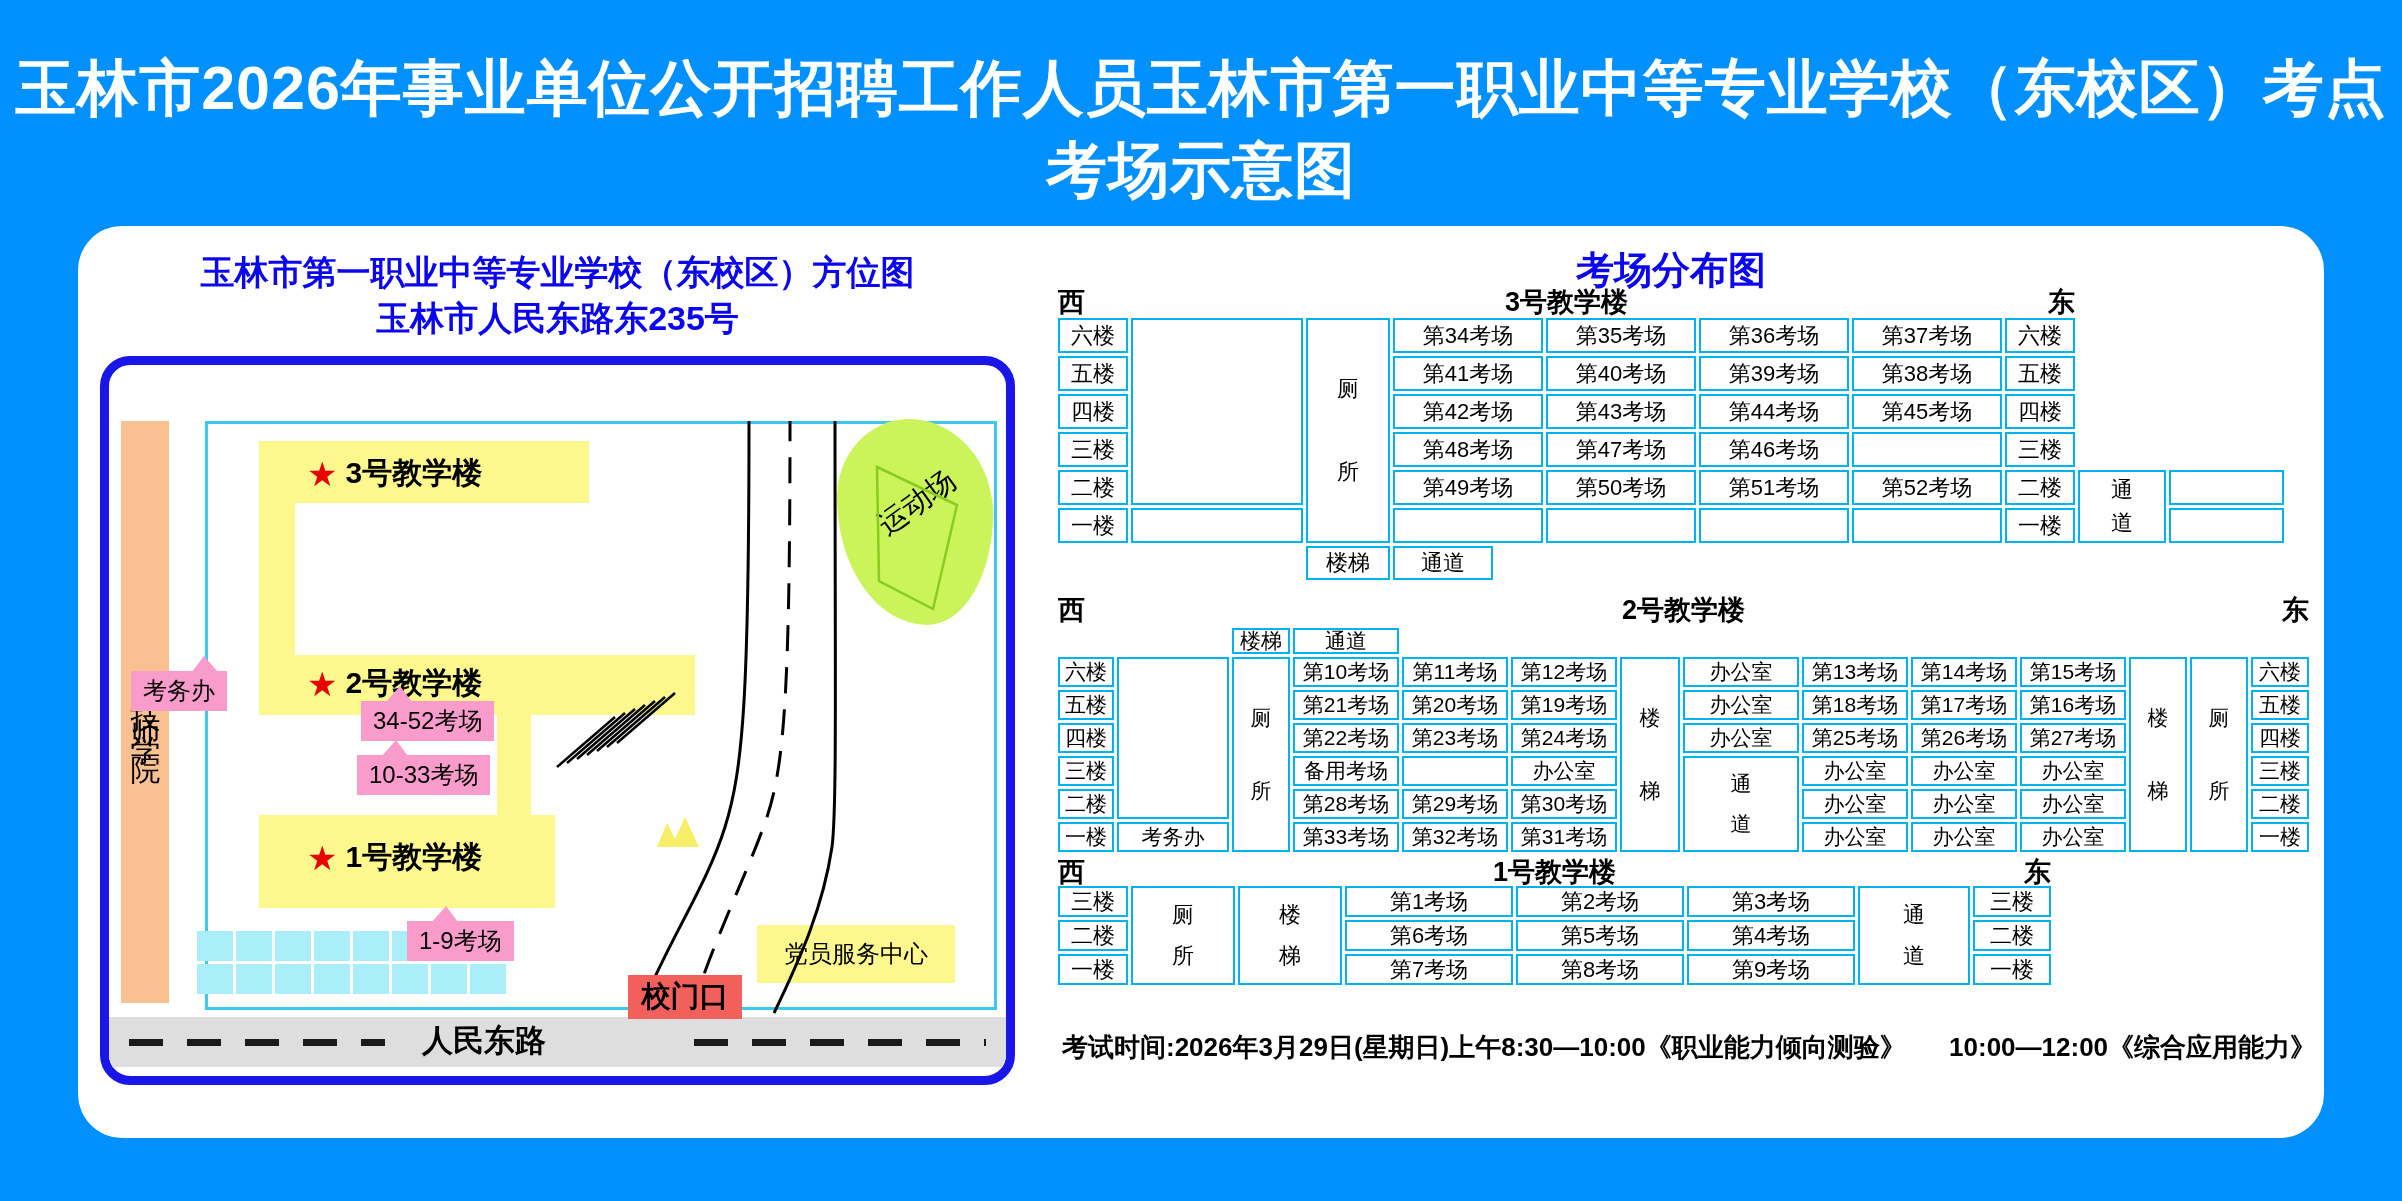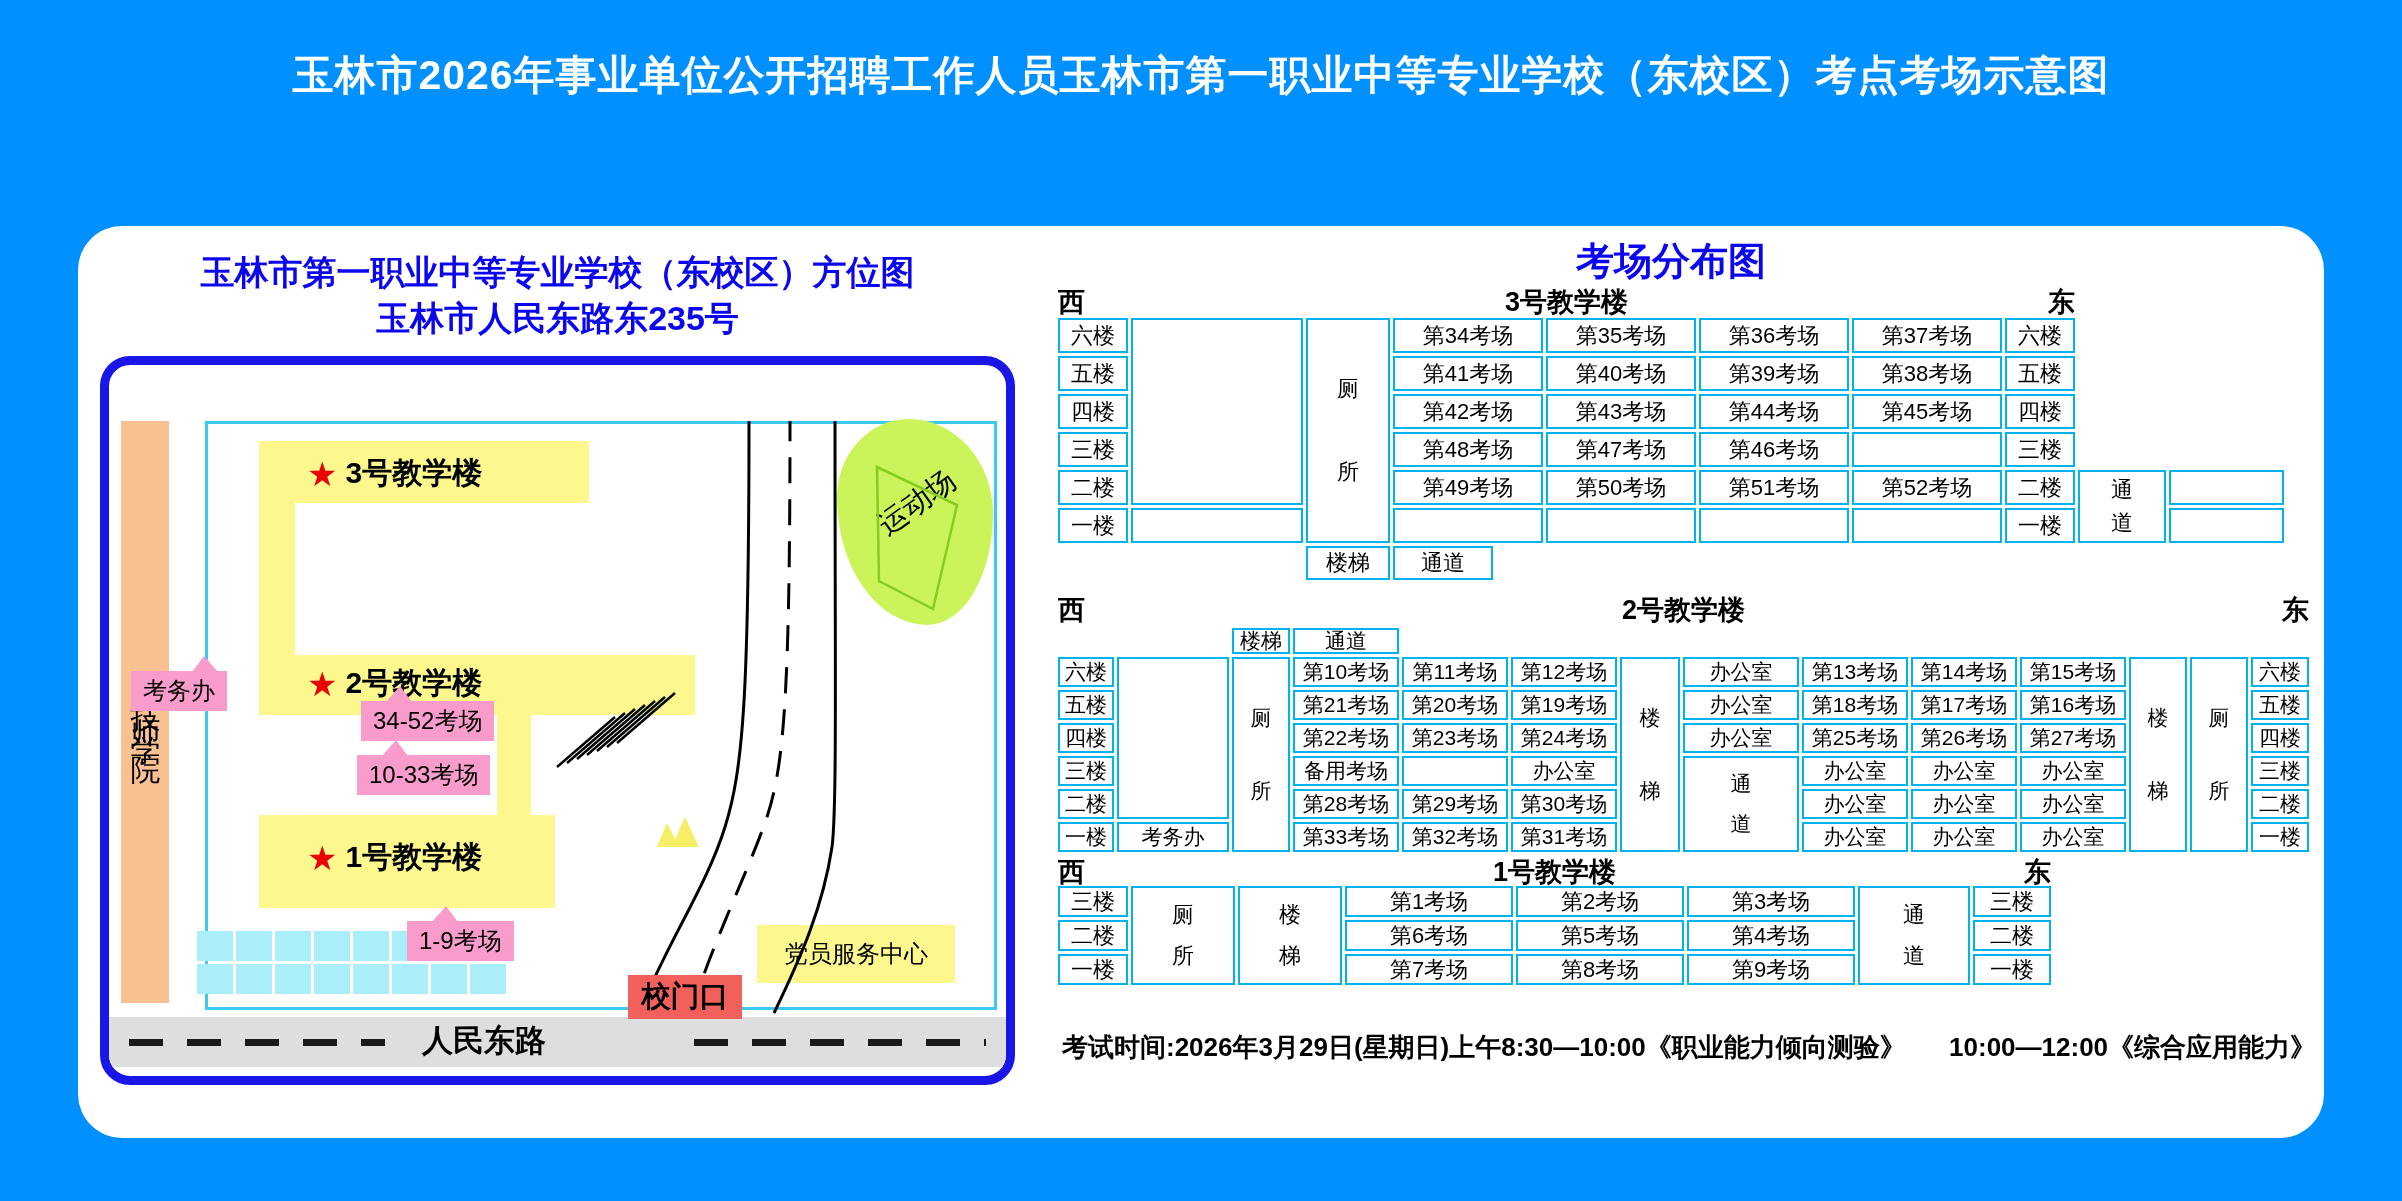--- a/index.html
+++ b/index.html
@@ -1,19 +1,19 @@
 <!DOCTYPE html>
 <html><head>
 <meta charset="utf-8">
 <style>
   html,body{margin:0;padding:0;}
   .stage{position:relative;width:2402px;height:1201px;background:#0190FF;overflow:hidden;
          font-family:"Liberation Sans",sans-serif;color:#000;}
   .main-title{position:absolute;left:0;top:48px;width:2402px;text-align:center;
-              font-size:41px;font-weight:800;color:#fff;letter-spacing:1px;}
+              font-size:61px;font-weight:800;color:#fff;letter-spacing:1px;}
   .panel{position:absolute;left:78px;top:226px;width:2246px;height:912px;background:#fff;border-radius:44px;}
 
   
   .map-title{position:absolute;left:100px;width:915px;text-align:center;font-size:34px;font-weight:800;color:#0B06EE;}
   .map-box{position:absolute;left:100px;top:356px;width:897px;height:711px;border:9px solid #1A16E8;
            border-radius:30px;background:#fff;overflow:hidden;}
   .tech-strip{position:absolute;left:12px;top:56px;width:48px;height:582px;background:#F9C191;
               display:flex;align-items:center;justify-content:center;writing-mode:vertical-rl;
               font-size:30px;letter-spacing:0.55em;color:#000;}
   .campus{position:absolute;left:96px;top:56px;width:786px;height:583px;border:3px solid #3CC9F0;}
@@ -42,21 +42,21 @@
   .gate{position:absolute;left:519px;top:610px;width:114px;height:44px;background:#F2605C;z-index:5;
         display:flex;align-items:center;justify-content:center;font-size:29px;font-weight:700;}
   .groad{position:absolute;left:0;top:652px;width:897px;height:50px;background:#DEDEDE;}
   .groad-label{position:absolute;left:290px;top:655px;width:170px;text-align:center;font-size:31px;font-weight:700;}
   .dashes{position:absolute;top:674px;height:7px;background:repeating-linear-gradient(90deg,#1A1A1A 0 34px,transparent 34px 58px);}
   .dash-left{left:20px;width:256px;}
   .dash-right{left:585px;width:292px;}
   .map-svg{position:absolute;left:0;top:0;z-index:2;}
 
   
-  .dist-title{position:absolute;left:1058px;top:236px;width:1226px;text-align:center;
+  .dist-title{position:absolute;left:1058px;top:245px;width:1226px;text-align:center;
               font-size:38px;font-weight:800;color:#0B06EE;}
   .bhead{position:absolute;display:flex;justify-content:space-between;align-items:center;
          font-size:27px;font-weight:700;}
   .grid{position:absolute;display:grid;gap:3px;}
   .c{background:#fff;border:2px solid #00B2EF;display:flex;align-items:center;justify-content:center;
      font-size:22px;overflow:hidden;}
   .vcell{flex-direction:column;justify-content:space-evenly;}
   .g3{left:1058px;top:318px;grid-template-columns:70px 172px 84px 150px 150px 150px 150px 70px 88px 115px;
       grid-template-rows:35px 35px 35px 35px 35px 35px 34px;}
   .g2{left:1058px;top:628px;grid-template-columns:56px 112px 58px 106px 106px 106px 60px 116px 106px 106px 106px 58px 58px 58px;

